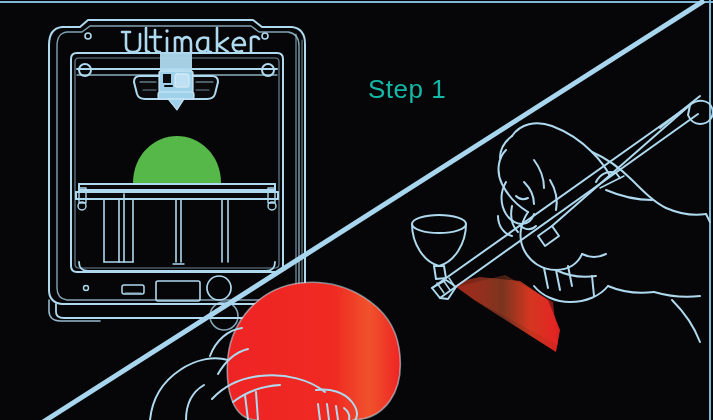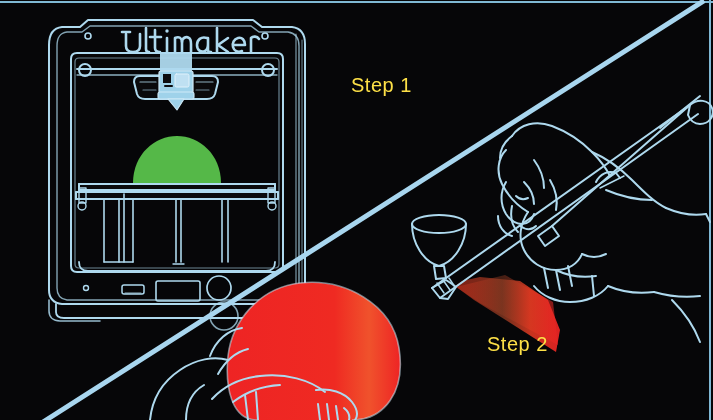--- a/index.html
+++ b/index.html
@@ -7,26 +7,27 @@
     position:relative;
     width:713px;height:420px;
     background:#060608;
     overflow:hidden;
     font-family:"Liberation Sans", sans-serif;
   }
   #art{position:absolute;left:0;top:0;width:713px;height:420px;}
   .steplabel{
     position:absolute;
     font-family:"Liberation Sans", sans-serif;
-    font-size:20px;
+    font-size:26px;
     font-weight:400;
     letter-spacing:0.5px;
-    color:#fde047;
+    color:#14b8a6;
     white-space:nowrap;
     user-select:none;
+    margin-left:17px;
   }
   #step1{left:351px;top:74px;}
   #step2{left:487px;top:333px;}
 </style>
 </head>
 <body>
 
 <div id="stage">
 
   <svg id="art" viewBox="0 0 713 420">
@@ -260,15 +261,14 @@
         <path d="M520,226 C526,230 532,230 536,226"></path>
       </g>
 
       <line x1="43" y1="422" x2="702" y2="2" stroke="#a8d6ef" stroke-width="5" stroke-linecap="square"></line>
 
     </g>
   </svg>
 
   <div class="steplabel" id="step1">Step 1</div>
 
-  <div class="steplabel" id="step2">Step 2</div>
 
 </div>
 
 </body></html>

